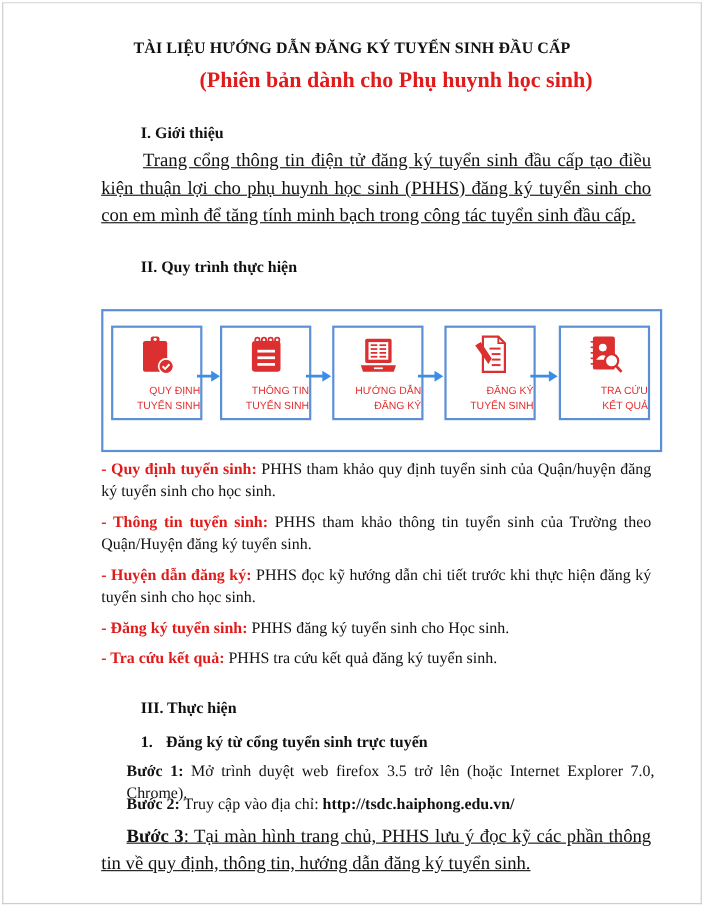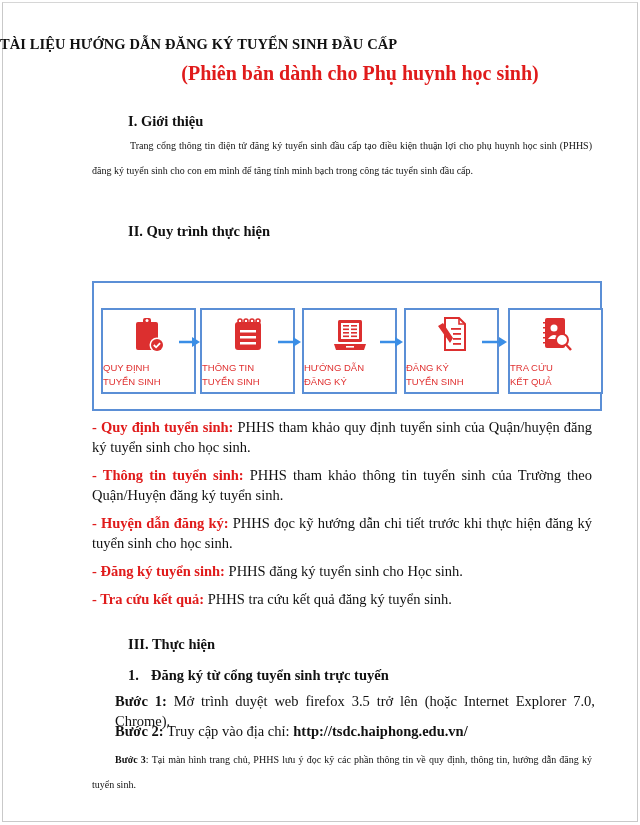--- a/index.html
+++ b/index.html
@@ -1,47 +1,47 @@
 <!DOCTYPE html>
 <html><head>
 <meta charset="utf-8">
 <style>
   html, body { margin: 0; padding: 0; background: #ffffff; }
   body { width: 640px; height: 825px; position: relative; overflow: hidden;
          font-family: "Liberation Serif", "DejaVu Serif", serif; color: #111; }
   .page { position: absolute; left: 2px; top: 2px; width: 636px; height: 820px;
           border-left: 1px solid #c9c9c9; border-top: 1px solid #d6d6d6; border-right: 1px solid #c9c9c9; border-bottom: 1px solid #c9c9c9; box-sizing: border-box; background: #fff; }
   .abs { position: absolute; }
-  .title { left: 0; width: 640px; top: 36px; text-align: left; font-weight: bold; font-size: 14.5px; letter-spacing: 0.1px; }
+  .title { left: 0; width: 640px; top: 36px; text-align: center; font-weight: bold; font-size: 14.5px; letter-spacing: 0.1px; }
   .subtitle { left: 120px; width: 480px; top: 62px; text-align: center; font-weight: bold; font-size: 20px; color: #e01b1b; }
   .h { font-weight: bold; font-size: 14.5px; left: 92px; margin-left: 36px; }
-  .para { left: 92px; width: 500px; font-size: 10px; line-height: 25px; text-align: justify; }
+  .para { left: 92px; width: 500px; font-size: 17px; line-height: 25px; text-align: justify; text-decoration: underline; }
   .indent { text-indent: 38px; }
   .red { color: #e01b1b; font-weight: bold; }
   .b { font-weight: bold; }
   .item { left: 92px; width: 500px; font-size: 14.5px; line-height: 19.5px; text-align: justify; }
 
   .frame { left: 92px; top: 281px; width: 510px; height: 130px; border: 2px solid #5b8fd6; box-sizing: border-box; }
-  .step { position: absolute; top: 308px; width: 95px; height: 86px; border: 2px solid #5b8fd6; box-sizing: border-box; background: #fff; text-align: left; }
+  .step { position: absolute; top: 296px; width: 83px; height: 86px; border: 2px solid #5b8fd6; box-sizing: border-box; background: #fff; text-align: right; }
   .step .icon { position: absolute; left: 50%; top: 6px; transform: translateX(-50%); width: 34px; height: 38px; }
   .step .lbl { position: absolute; left: 0; right: 0; top: 51px; font-family: "Liberation Sans", "DejaVu Sans", sans-serif; font-size: 9.5px; line-height: 14px; color: #e03030; }
   .arrow { position: absolute; top: 337px; height: 10px; }
 </style>
 </head>
 <body>
 
 <div class="page"></div>
 
 <div class="abs title">TÀI LIỆU HƯỚNG DẪN ĐĂNG KÝ TUYỂN SINH ĐẦU CẤP</div>
 <div class="abs subtitle">(Phiên bản dành cho Phụ huynh học sinh)</div>
 
 <div class="abs h" style="top:113px">I. Giới thiệu</div>
 <div class="abs para indent" style="top:133px">Trang cổng thông tin điện tử đăng ký tuyển sinh đầu cấp tạo điều kiện thuận lợi cho phụ huynh học sinh (PHHS) đăng ký tuyển sinh cho con em mình để tăng tính minh bạch trong công tác tuyển sinh đầu cấp.</div>
 
-<div class="abs h" style="top:223px">II. Quy trình thực hiện</div>
+<div class="abs h" style="top:235px">II. Quy trình thực hiện</div>
 
 <div class="abs frame"></div>
 
 <div class="step" style="left:101px">
   <svg class="icon" viewBox="0 0 34 38">
     <rect x="4" y="6" width="22" height="28" rx="2" fill="#dc2f2f"></rect>
     <rect x="11" y="2" width="8" height="7" rx="2" fill="#dc2f2f"></rect>
     <circle cx="15" cy="4.5" r="1.5" fill="#fff"></circle>
     <circle cx="25" cy="29" r="7.5" fill="#fff"></circle>
     <circle cx="25" cy="29" r="6" fill="#dc2f2f"></circle>

